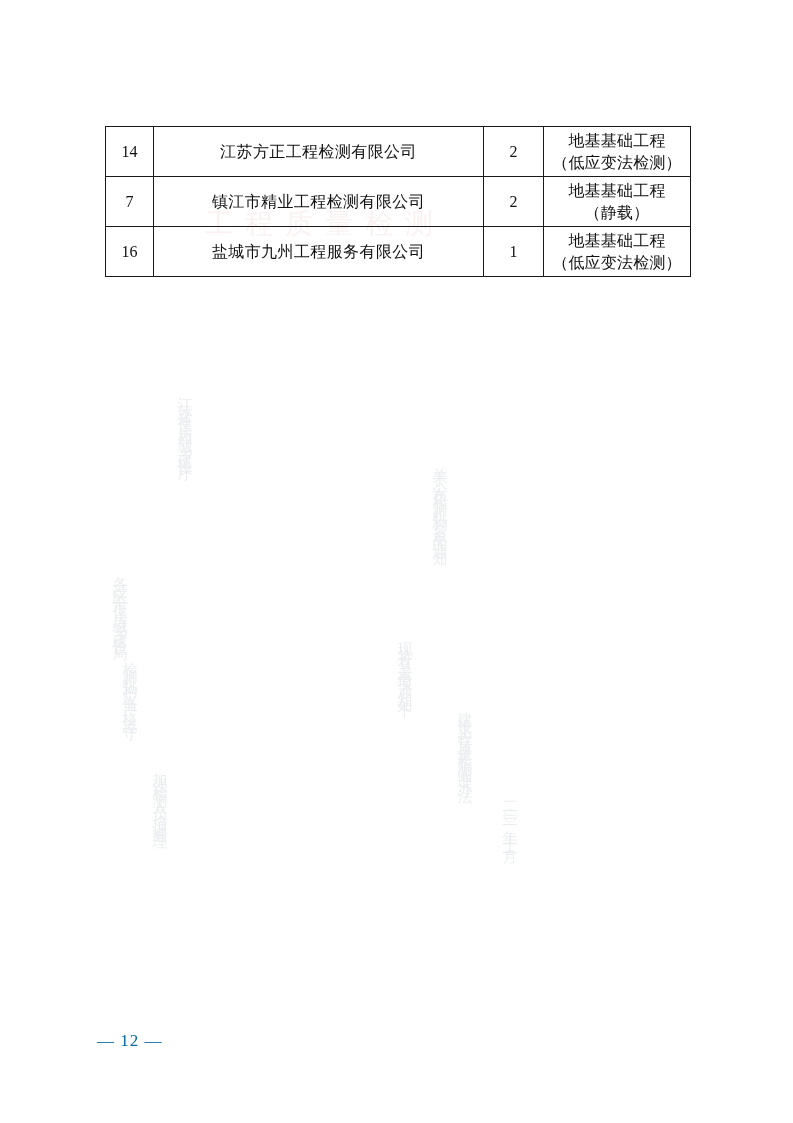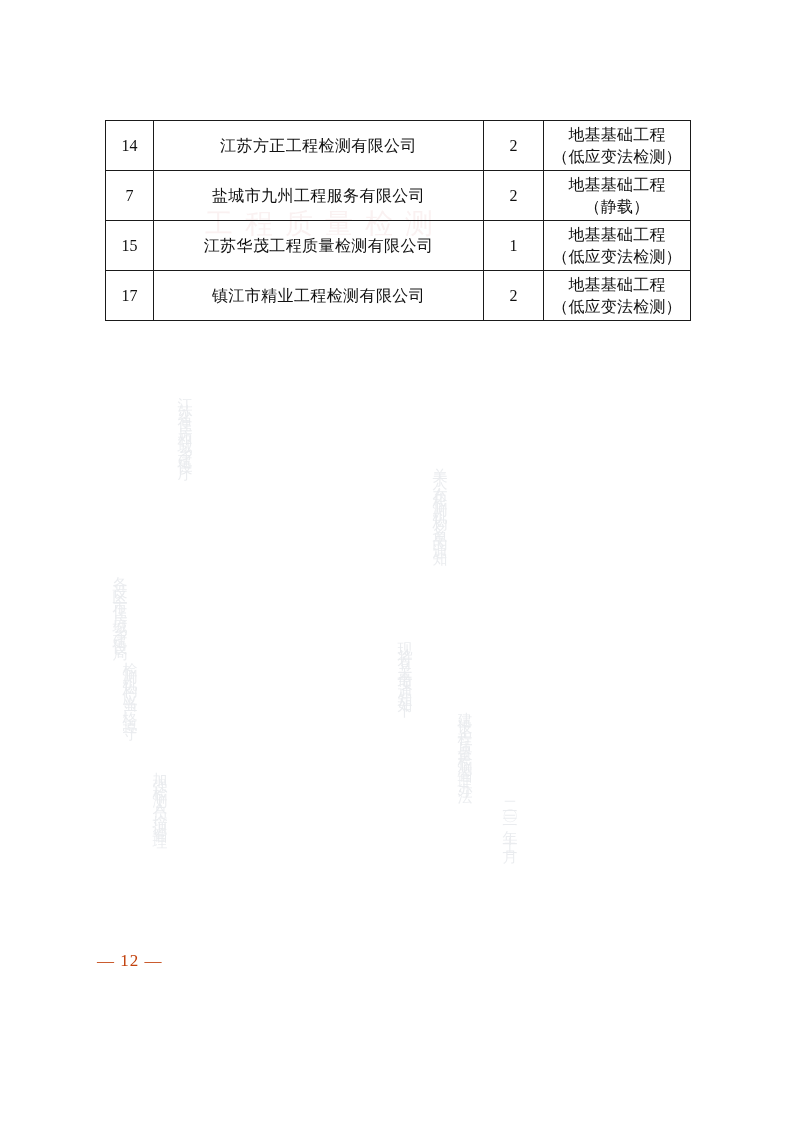--- a/index.html
+++ b/index.html
@@ -51,21 +51,21 @@
     font-family: "Liberation Serif", "DejaVu Serif", serif;
     white-space: nowrap;
     letter-spacing: 12px;
     font-size: 28px;
     opacity: 0.55;
   }
 
   .doc-table {
     position: absolute;
     left: 105px;
-    top: 120px;
+    top: 126px;
     width: 585px;
     border-collapse: collapse;
     table-layout: fixed;
     padding-left: 11px;
   }
   .doc-table td {
     border: 1px solid #1a1a1a;
     padding: 0;
     vertical-align: middle;
     text-align: center;
@@ -96,25 +96,25 @@
   .cell-scope {
     font-size: 13.5px;
     line-height: 1.45;
     letter-spacing: 0.2px;
   }
   .scope-line { display: block; }
 
   .page-number {
     position: absolute;
     left: 97px;
-    top: 951px;
+    top: 1031px;
     font-size: 17px;
     font-family: "Liberation Serif", "DejaVu Serif", serif;
     letter-spacing: 1px;
-    color: #c2410c;
+    color: #0369a1;
   }
 </style>
 </head>
 <body>
 
 <div class="page">
 
   <div class="ghost-layer">
     <div class="ghost-red" style="left:205px; top:205px;">工程质量检测</div>
     <div class="ghost" style="left:175px; top:385px; height:180px;">江苏省住房和城乡建设厅</div>
@@ -139,40 +139,31 @@
         <td class="cell-no">14</td>
         <td class="cell-name">江苏方正工程检测有限公司</td>
         <td class="cell-qty">2</td>
         <td class="cell-scope">
           <span class="scope-line">地基基础工程</span>
           <span class="scope-line">（低应变法检测）</span>
         </td>
       </tr>
       <tr>
         <td class="cell-no">7</td>
-        <td class="cell-name">盐城市九州工程服务有限公司</td>
+        <td class="cell-name">镇江市精业工程检测有限公司</td>
         <td class="cell-qty">2</td>
         <td class="cell-scope">
           <span class="scope-line">地基基础工程</span>
           <span class="scope-line">（静载）</span>
         </td>
       </tr>
       <tr>
-        <td class="cell-no">15</td>
-        <td class="cell-name">江苏华茂工程质量检测有限公司</td>
+        <td class="cell-no">16</td>
+        <td class="cell-name">盐城市九州工程服务有限公司</td>
         <td class="cell-qty">1</td>
-        <td class="cell-scope">
-          <span class="scope-line">地基基础工程</span>
-          <span class="scope-line">（低应变法检测）</span>
-        </td>
-      </tr>
-      <tr>
-        <td class="cell-no">17</td>
-        <td class="cell-name">镇江市精业工程检测有限公司</td>
-        <td class="cell-qty">2</td>
         <td class="cell-scope">
           <span class="scope-line">地基基础工程</span>
           <span class="scope-line">（低应变法检测）</span>
         </td>
       </tr>
     </tbody>
   </table>
 
   <div class="page-number">— 12 —</div>
 

